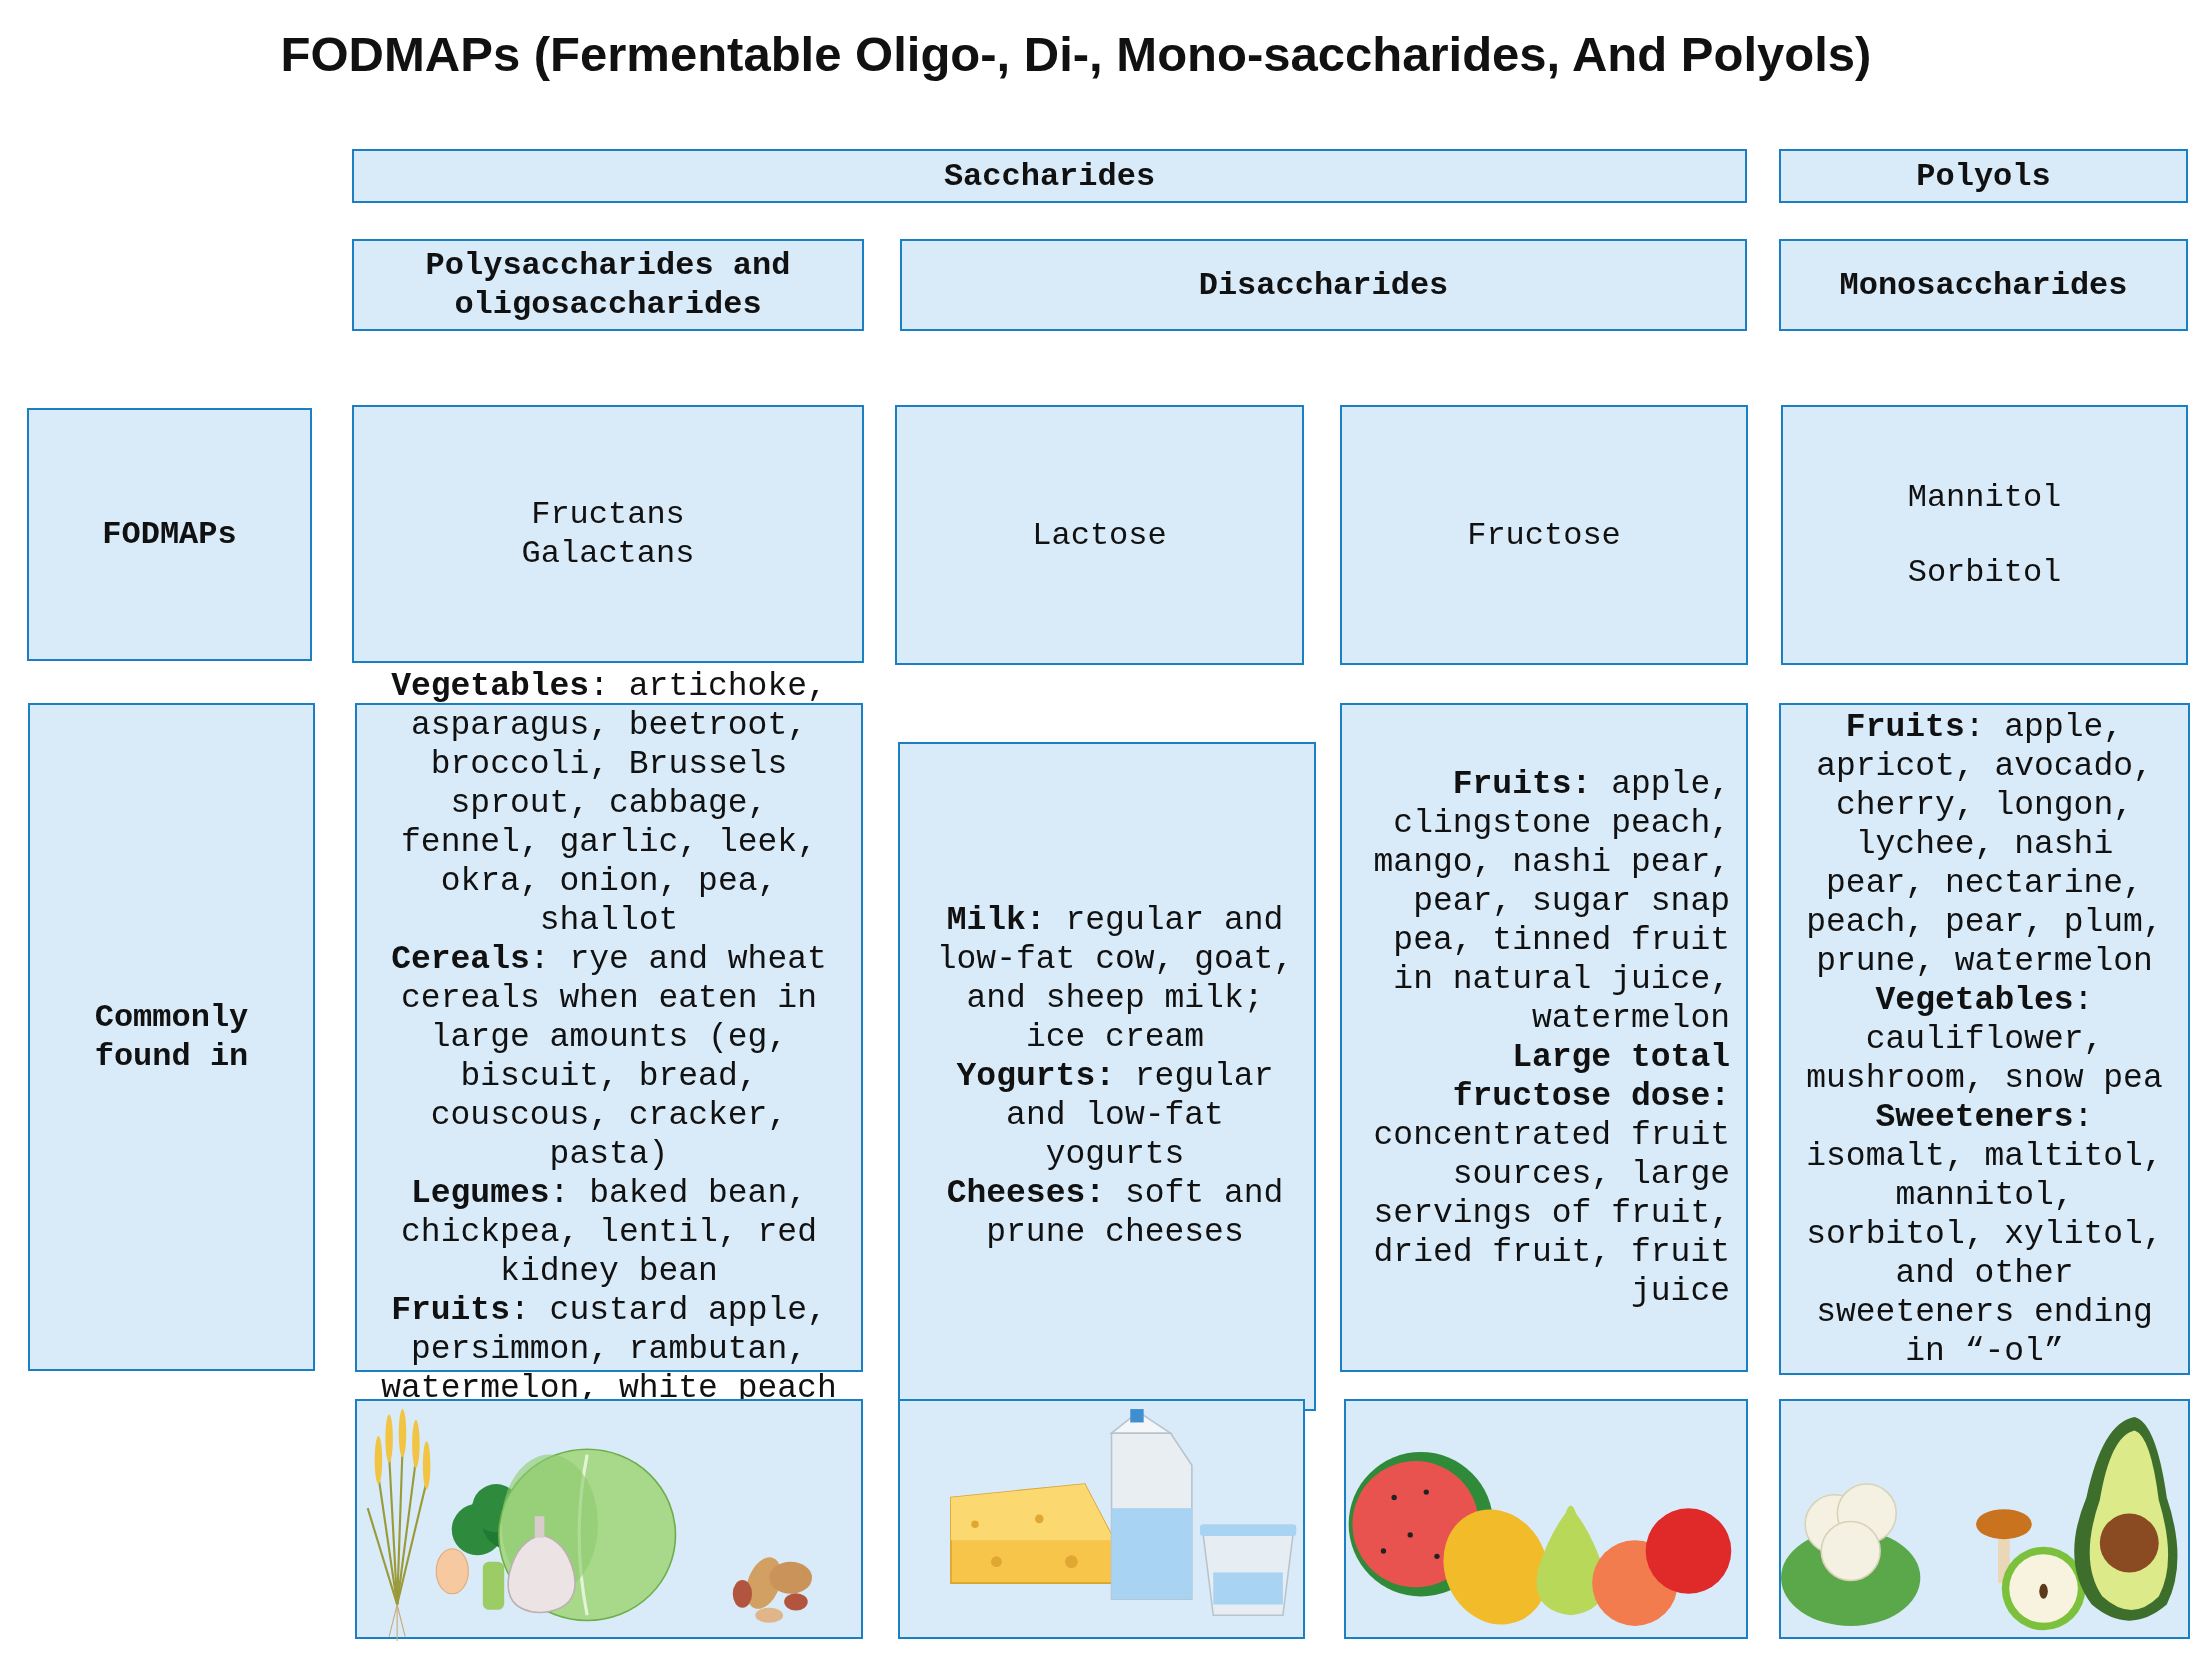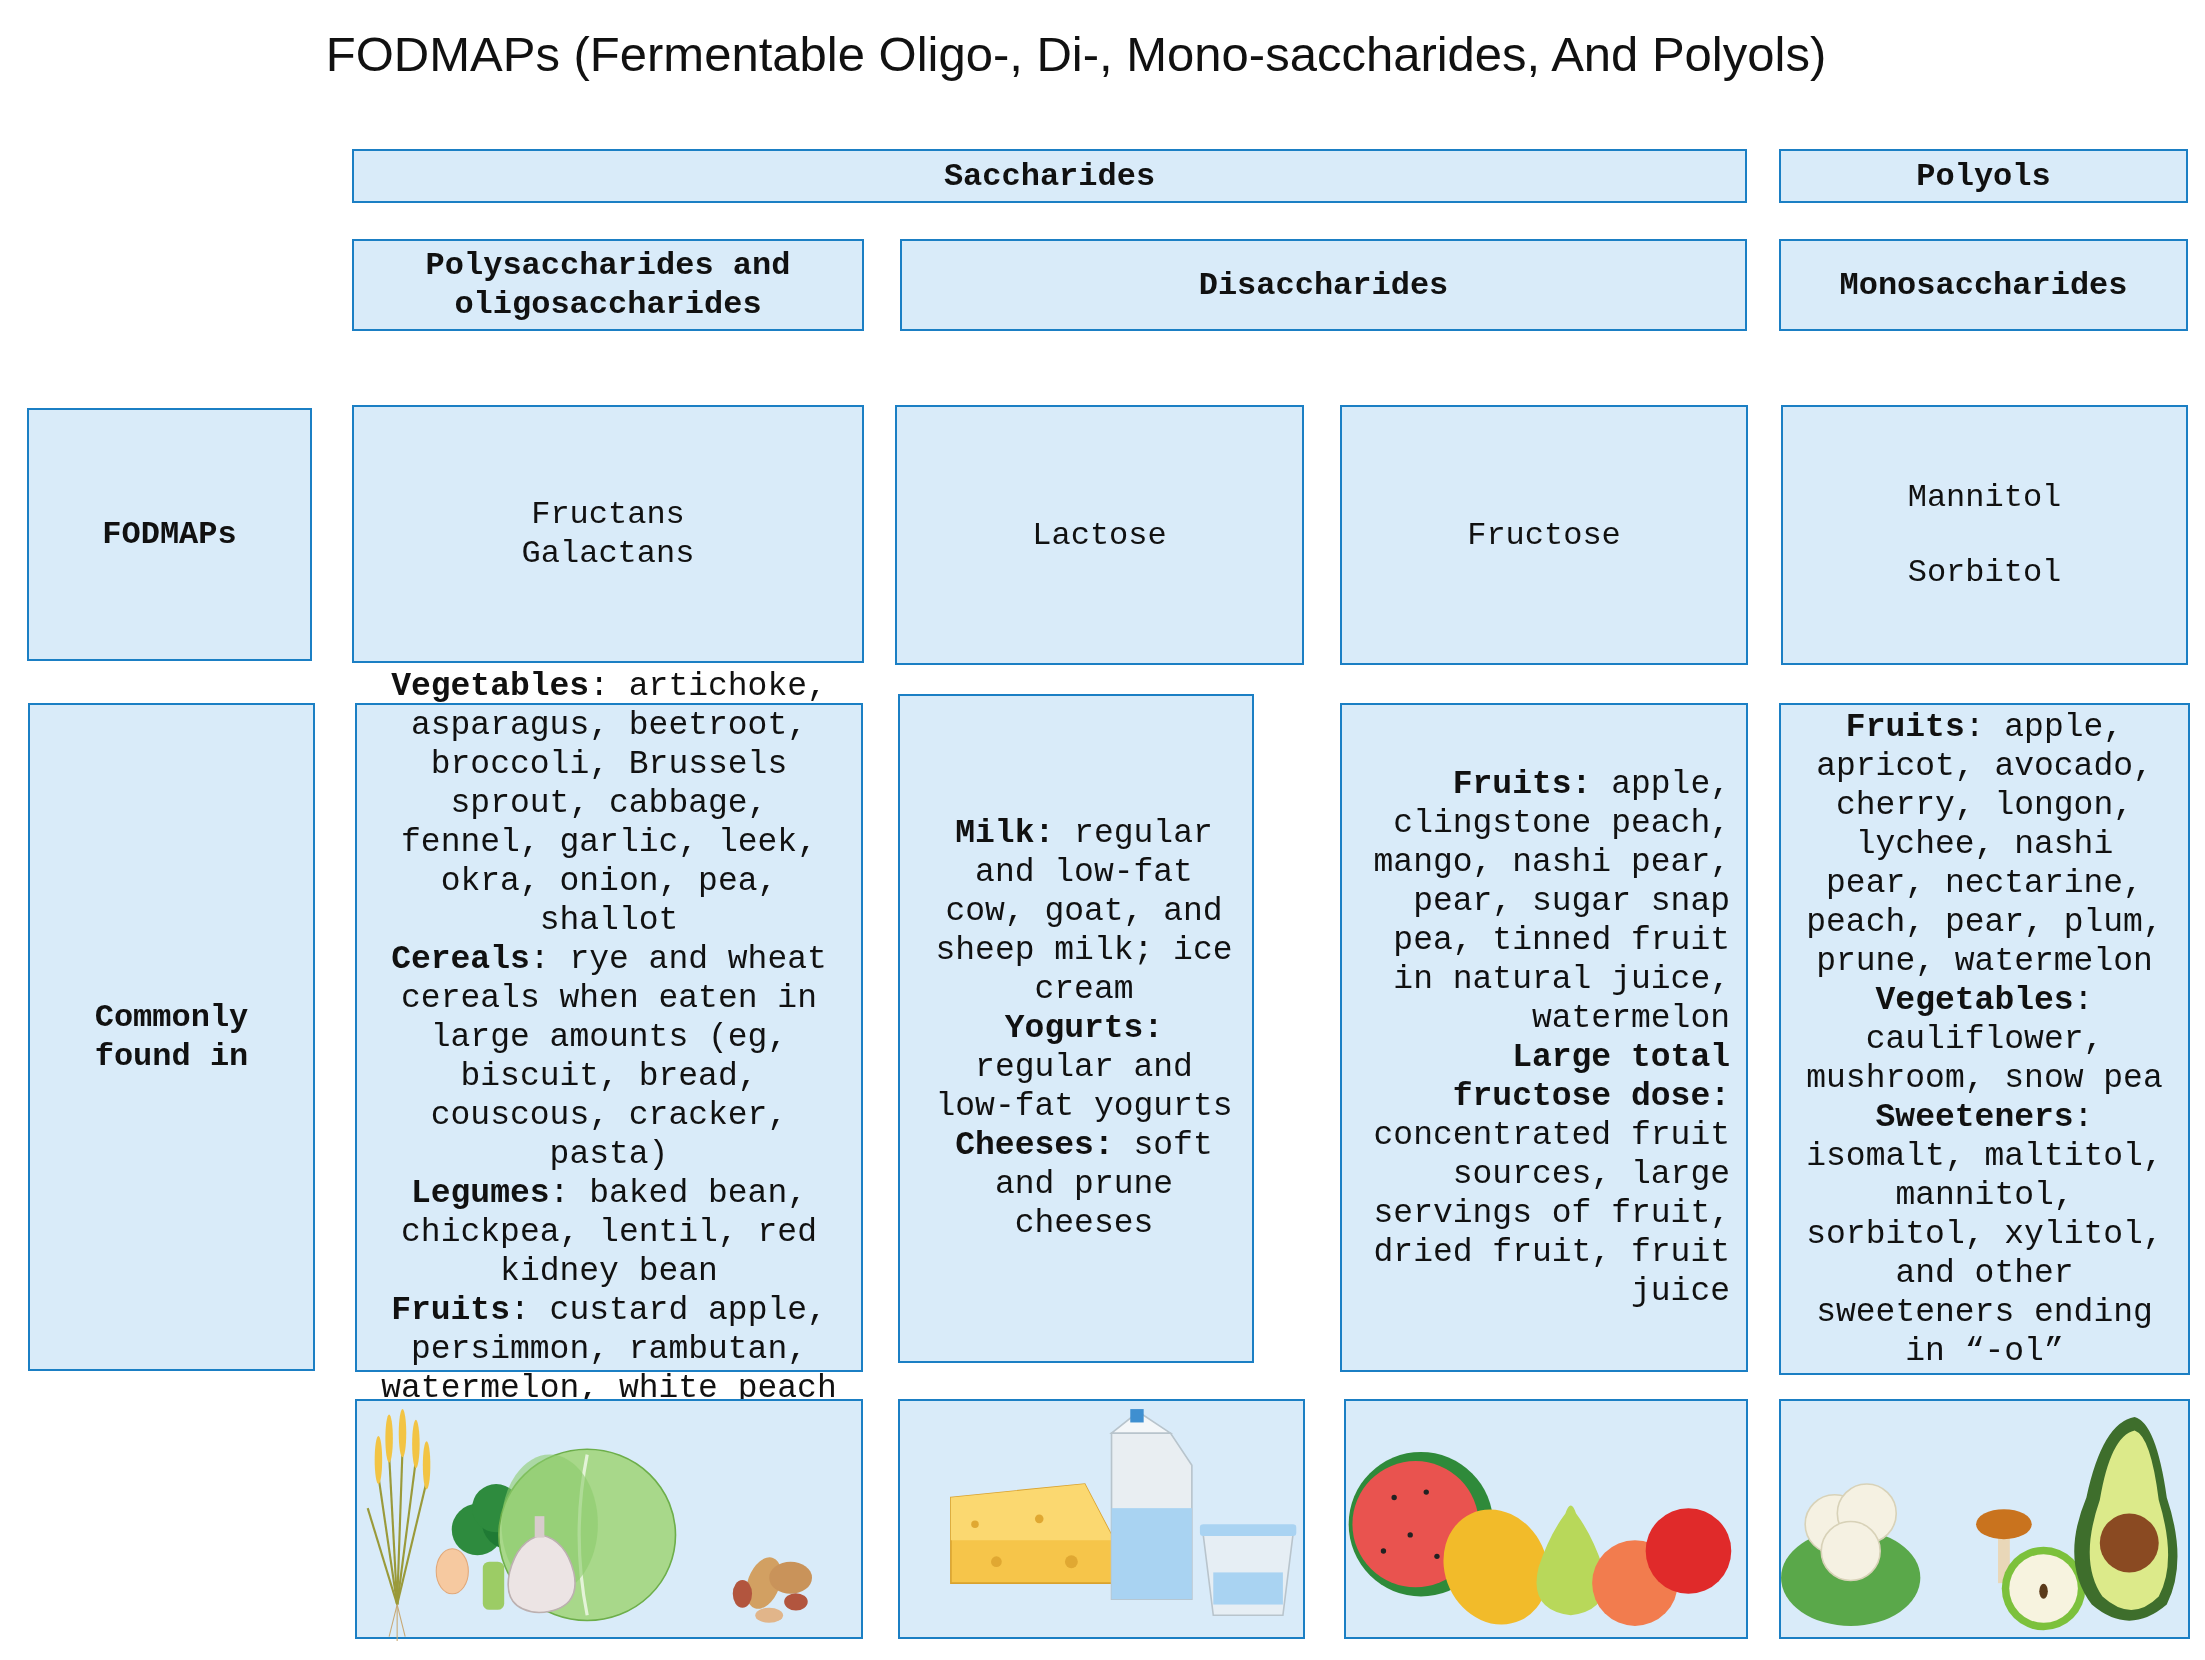--- a/index.html
+++ b/index.html
@@ -1,19 +1,19 @@
 <!DOCTYPE html>
 <html style="font-size:8.6px"><head>
 <meta charset="utf-8">
 <style>
   html, body { margin:0; padding:0; background:#ffffff; }
   body { width:2205px; height:1661px; position:relative; overflow:hidden;
          font-family:"Liberation Sans", "DejaVu Sans", sans-serif; color:#111; }
   .title { position:absolute; left:0; width:2152px; top:26px; text-align:center;
-           font-weight:normal; font-size:49px; letter-spacing:0px; }
+           font-weight:bold; font-size:49px; letter-spacing:0px; }
   .box { position:absolute; box-sizing:border-box; background:#d9ebf9;
          border:2.1px solid #1b7fc4; display:flex; align-items:center; justify-content:center;
          text-align:center;font-family:Liberation Mono, monospace; }
   .hdr { font-weight:bold; font-size:32px; line-height:39px; }
   .cell { font-size:32px; line-height:39px; }
   .list { font-size:33px; line-height:39px; padding:0 16px; }
   .list b { font-weight:bold; }
   .list .line { display:block; }
   .img { position:absolute; box-sizing:border-box; background:#d9ebf9; border:2.7px solid #1b7fc4; overflow:visible; }
   svg { display:block; }
@@ -66,21 +66,21 @@
 
 <div class="box list" style="left:355px;top:703px;width:508px;height:669px;">
   <div>
     <span class="line"><b>Vegetables</b><span>: </span><span>artichoke, asparagus, beetroot, broccoli, Brussels sprout, cabbage, fennel, garlic, leek, okra, onion, pea, shallot</span></span>
     <span class="line"><b>Cereals</b><span>: </span><span>rye and wheat cereals when eaten in large amounts (eg, biscuit, bread, couscous, cracker, pasta)</span></span>
     <span class="line"><b>Legumes</b><span>: </span><span>baked bean, chickpea, lentil, red kidney bean</span></span>
     <span class="line"><b>Fruits</b><span>: </span><span>custard apple, persimmon, rambutan, watermelon, white peach</span></span>
   </div>
 </div>
 
-<div class="box list" style="left:898px;top:694px;width:356px;height:669px;padding-left:32px;">
+<div class="box list" style="left:898px;top:742px;width:418px;height:669px;padding-left:32px;">
   <div>
     <span class="line"><b>Milk:</b><span> </span><span>regular and low-fat cow, goat, and sheep milk; ice cream</span></span>
     <span class="line"><b>Yogurts:</b><span> </span><span>regular and low-fat yogurts</span></span>
     <span class="line"><b>Cheeses:</b><span> </span><span>soft and prune cheeses</span></span>
   </div>
 </div>
 
 <div class="box list" style="left:1340px;top:703px;width:408px;height:669px;text-align:right;">
   <div>
     <span class="line"><b>Fruits:</b><span> </span><span>apple, clingstone peach, mango, nashi pear, pear, sugar snap pea, tinned fruit in natural juice, watermelon</span></span>

